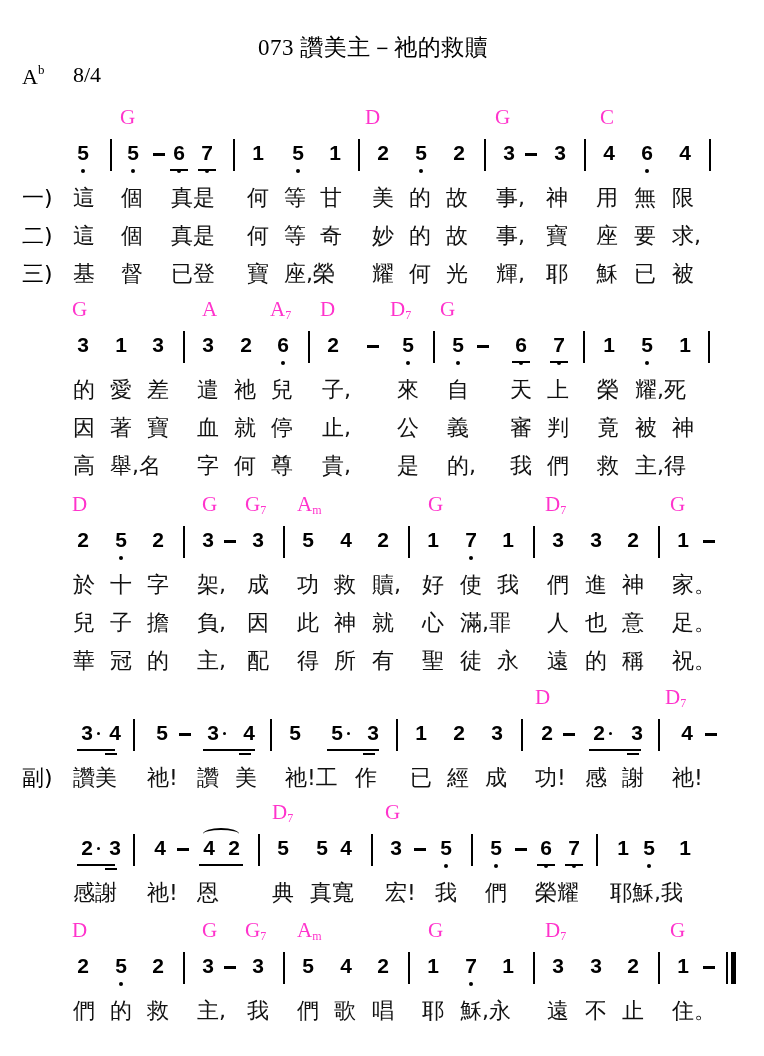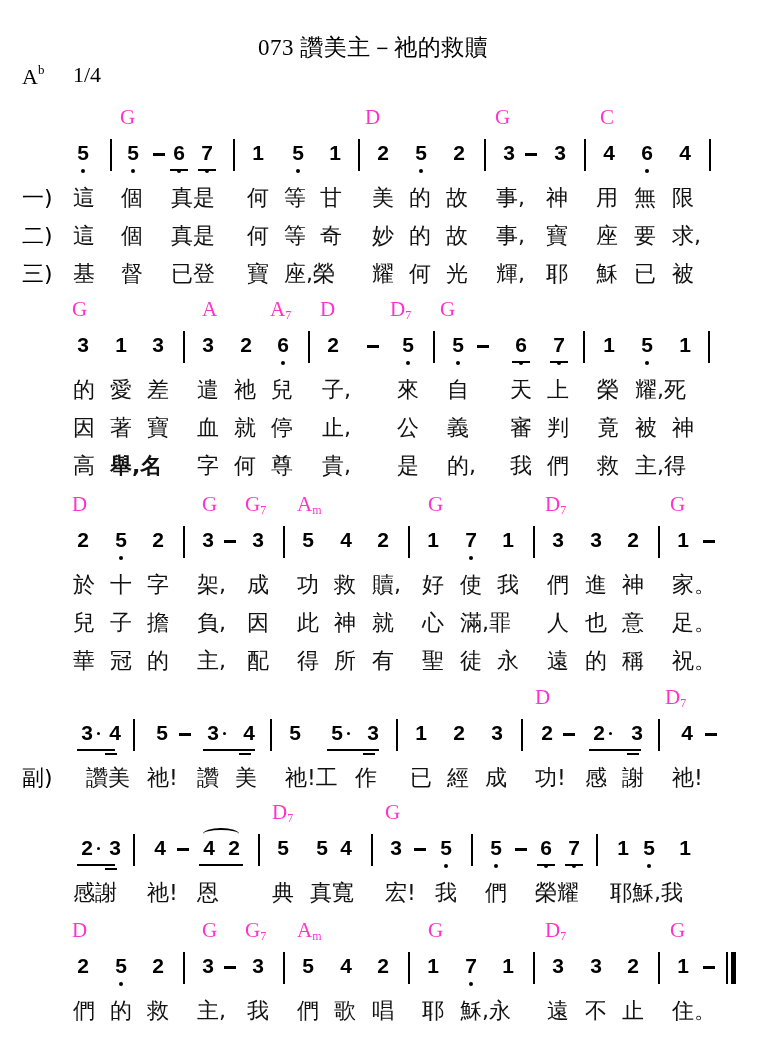--- a/index.html
+++ b/index.html
@@ -25,21 +25,21 @@
   .tie { position: absolute; height: 10px; border-top: 2px solid #000; border-radius: 50% 50% 0 0; }
   .lyric { position: absolute; font-family: "DejaVu Sans", sans-serif; font-size: 22px; white-space: nowrap; color: #111; }
   .verse-label { position: absolute; left: 22px; font-family: "DejaVu Sans", sans-serif; font-size: 22px; white-space: nowrap; }
 </style>
 </head>
 <body>
 
 <div>
   <div class="title">073  讚美主－祂的救贖</div>
   <div class="key"><span>A</span><sup>b</sup></div>
-  <div class="meter">1/4</div>
+  <div class="meter">8/4</div>
   <div id="systems">
       <div class="system" style="top: 105px;">
         <div class="chord" style="left: 120px; top: 0px;"><span>G</span></div>
         <div class="chord" style="left: 365px; top: 0px;"><span>D</span></div>
         <div class="chord" style="left: 495px; top: 0px;"><span>G</span></div>
         <div class="chord" style="left: 600px; top: 0px;"><span>C</span></div>
         <div class="note" style="left: 74px; top: 36px;"><span>5</span><span class="dot-below"></span></div>
         <div class="note" style="left: 124px; top: 36px;"><span>5</span><span class="dot-below"></span></div>
         <div class="note" style="left: 170px; top: 36px;"><span>6</span><span class="dot-below"></span></div>
         <div class="note" style="left: 198px; top: 36px;"><span>7</span><span class="dot-below"></span></div>
@@ -160,21 +160,21 @@
         <div class="lyric" style="left: 271px; top: 116px;">停</div>
         <div class="lyric" style="left: 322px; top: 116px;">止,</div>
         <div class="lyric" style="left: 397px; top: 116px;">公</div>
         <div class="lyric" style="left: 447px; top: 116px;">義</div>
         <div class="lyric" style="left: 510px; top: 116px;">審</div>
         <div class="lyric" style="left: 547px; top: 116px;">判</div>
         <div class="lyric" style="left: 597px; top: 116px;">竟</div>
         <div class="lyric" style="left: 635px; top: 116px;">被</div>
         <div class="lyric" style="left: 672px; top: 116px;">神</div>
         <div class="lyric" style="left: 73px; top: 154px;">高</div>
-        <div class="lyric" style="left: 110px; top: 154px; font-weight: bold;">舉,名</div>
+        <div class="lyric" style="left: 110px; top: 154px;">舉,名</div>
         <div class="lyric" style="left: 197px; top: 154px;">字</div>
         <div class="lyric" style="left: 234px; top: 154px;">何</div>
         <div class="lyric" style="left: 271px; top: 154px;">尊</div>
         <div class="lyric" style="left: 322px; top: 154px;">貴,</div>
         <div class="lyric" style="left: 397px; top: 154px;">是</div>
         <div class="lyric" style="left: 447px; top: 154px;">的,</div>
         <div class="lyric" style="left: 510px; top: 154px;">我</div>
         <div class="lyric" style="left: 547px; top: 154px;">們</div>
         <div class="lyric" style="left: 597px; top: 154px;">救</div>
         <div class="lyric" style="left: 635px; top: 154px;">主,得</div>
@@ -282,21 +282,21 @@
         <div class="bar" style="left: 658px; top: 34px;"></div>
         <div class="uline" style="left: 77px; width: 38px; top: 64px;"></div>
         <div class="uline" style="left: 203px; width: 52px; top: 64px;"></div>
         <div class="uline" style="left: 327px; width: 52px; top: 64px;"></div>
         <div class="uline" style="left: 589px; width: 52px; top: 64px;"></div>
         <div class="uline" style="left: 105px; width: 12px; top: 68px;"></div>
         <div class="uline" style="left: 239px; width: 12px; top: 68px;"></div>
         <div class="uline" style="left: 363px; width: 12px; top: 68px;"></div>
         <div class="uline" style="left: 627px; width: 12px; top: 68px;"></div>
         <div class="verse-label" style="top: 78px;">副)</div>
-        <div class="lyric" style="left: 86px; top: 78px;">讚美</div>
+        <div class="lyric" style="left: 73px; top: 78px;">讚美</div>
         <div class="lyric" style="left: 147px; top: 78px;">祂!</div>
         <div class="lyric" style="left: 197px; top: 78px;">讚</div>
         <div class="lyric" style="left: 235px; top: 78px;">美</div>
         <div class="lyric" style="left: 285px; top: 78px;">祂!工</div>
         <div class="lyric" style="left: 355px; top: 78px;">作</div>
         <div class="lyric" style="left: 410px; top: 78px;">已</div>
         <div class="lyric" style="left: 447px; top: 78px;">經</div>
         <div class="lyric" style="left: 485px; top: 78px;">成</div>
         <div class="lyric" style="left: 535px; top: 78px;">功!</div>
         <div class="lyric" style="left: 585px; top: 78px;">感</div>

